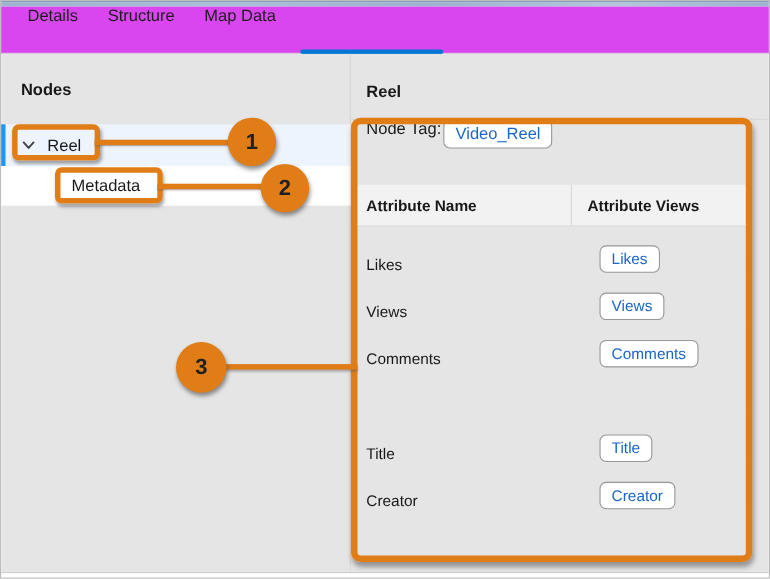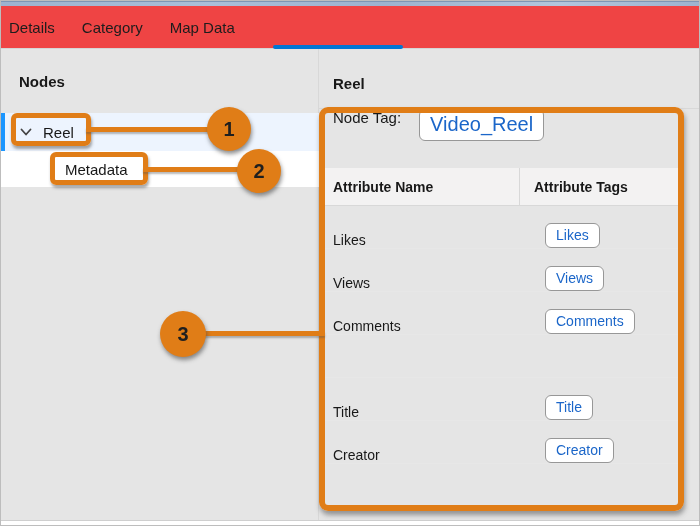--- a/index.html
+++ b/index.html
@@ -10,22 +10,22 @@
     color:#181818;
   }
   .top-strip {
     position:absolute; left:0; top:0; right:0; height:5px;
     background:linear-gradient(90deg,#9db3cf,#aabfd8 30%,#9db3cf 55%,#b3c6dc 80%,#9db3cf);
     border-top:1px solid #7d96b5;
   }
   
   .tabs {
     position:absolute; left:0; top:5px; right:0; height:43px;
-    display:flex; align-items:center; padding-left:8px; gap:27px;
-    background:#ef4444; border-bottom:1px solid #d5d5d5;
+    display:flex; padding-left:24px; gap:27px;
+    background:#d946ef; border-bottom:1px solid #d5d5d5;
   }
   .tab { font-size:15px; color:#1d1d1d; cursor:pointer; white-space:nowrap; }
   .tab.active { font-weight:bold; text-decoration:underline; }
   .tab-underline {
     position:absolute; left:272px; top:44px; width:130px; height:4px;
     background:#0176d3; border-radius:2px;
   }
   
   .content {
     position:absolute; left:0; top:48px; right:0; height:472px;
@@ -50,21 +50,21 @@
   .node-tag-row {
     position:absolute; left:0; top:60px; right:0; height:59px;
     display:flex; align-items:flex-start; padding-left:14px;
   }
   .node-tag-label { font-size:15px; color:#181818; }
   .pill {
     display:inline-block; border:1px solid #979797; border-radius:6px;
     padding:3px 10px 4px; font-size:14px; color:#1b66c9; background:#fff; cursor:pointer;
     white-space:nowrap;
   }
-  .node-tag-row .pill { margin-left:18px; font-size:20px; }
+  .node-tag-row .pill { margin-left:2px; font-size:15px; }
   .attr-table { position:absolute; left:0; top:119px; right:16px; }
   .thead {
     display:flex; height:38px; background:#f3f2f2;
     border-bottom:1px solid #d8d8d8; align-items:center;
   }
   .th { font-size:14px; font-weight:bold; color:#181818; }
   .col-name { width:200px; padding-left:14px; }
   .col-tags { flex:1; padding-left:14px; }
   .thead .col-tags { align-self:stretch; display:flex; align-items:center; border-left:1px solid #d8d8d8; }
   .trow { display:flex; align-items:flex-end; height:43px; border-bottom:1px solid #e7e7e7;gap:12px; }
@@ -96,21 +96,21 @@
 </style>
 </head>
 <body>
 
 <div class="frame">
 
   <div class="top-strip"></div>
 
   <div class="tabs">
     <div class="tab">Details</div>
-    <div class="tab">Category</div>
+    <div class="tab">Structure</div>
     <div class="tab">Map Data</div>
   </div>
   <div class="tab-underline"></div>
 
   <div class="content">
 
     <div class="left-panel">
       <div class="panel-title">Nodes</div>
 
       <div class="tree-row selected">
@@ -133,21 +133,21 @@
       <div class="rp-header-border"></div>
 
       <div class="node-tag-row">
         <span class="node-tag-label">Node Tag:</span>
         <span class="pill">Video_Reel</span>
       </div>
 
       <div class="attr-table">
         <div class="thead">
           <div class="th col-name">Attribute Name</div>
-          <div class="th col-tags">Attribute Tags</div>
+          <div class="th col-tags">Attribute Views</div>
         </div>
 
         <div class="trow">
           <div class="td-name col-name">Likes</div>
           <div class="col-tags"><span class="pill">Likes</span></div>
         </div>
         <div class="trow">
           <div class="td-name col-name">Views</div>
           <div class="col-tags"><span class="pill">Views</span></div>
         </div>

